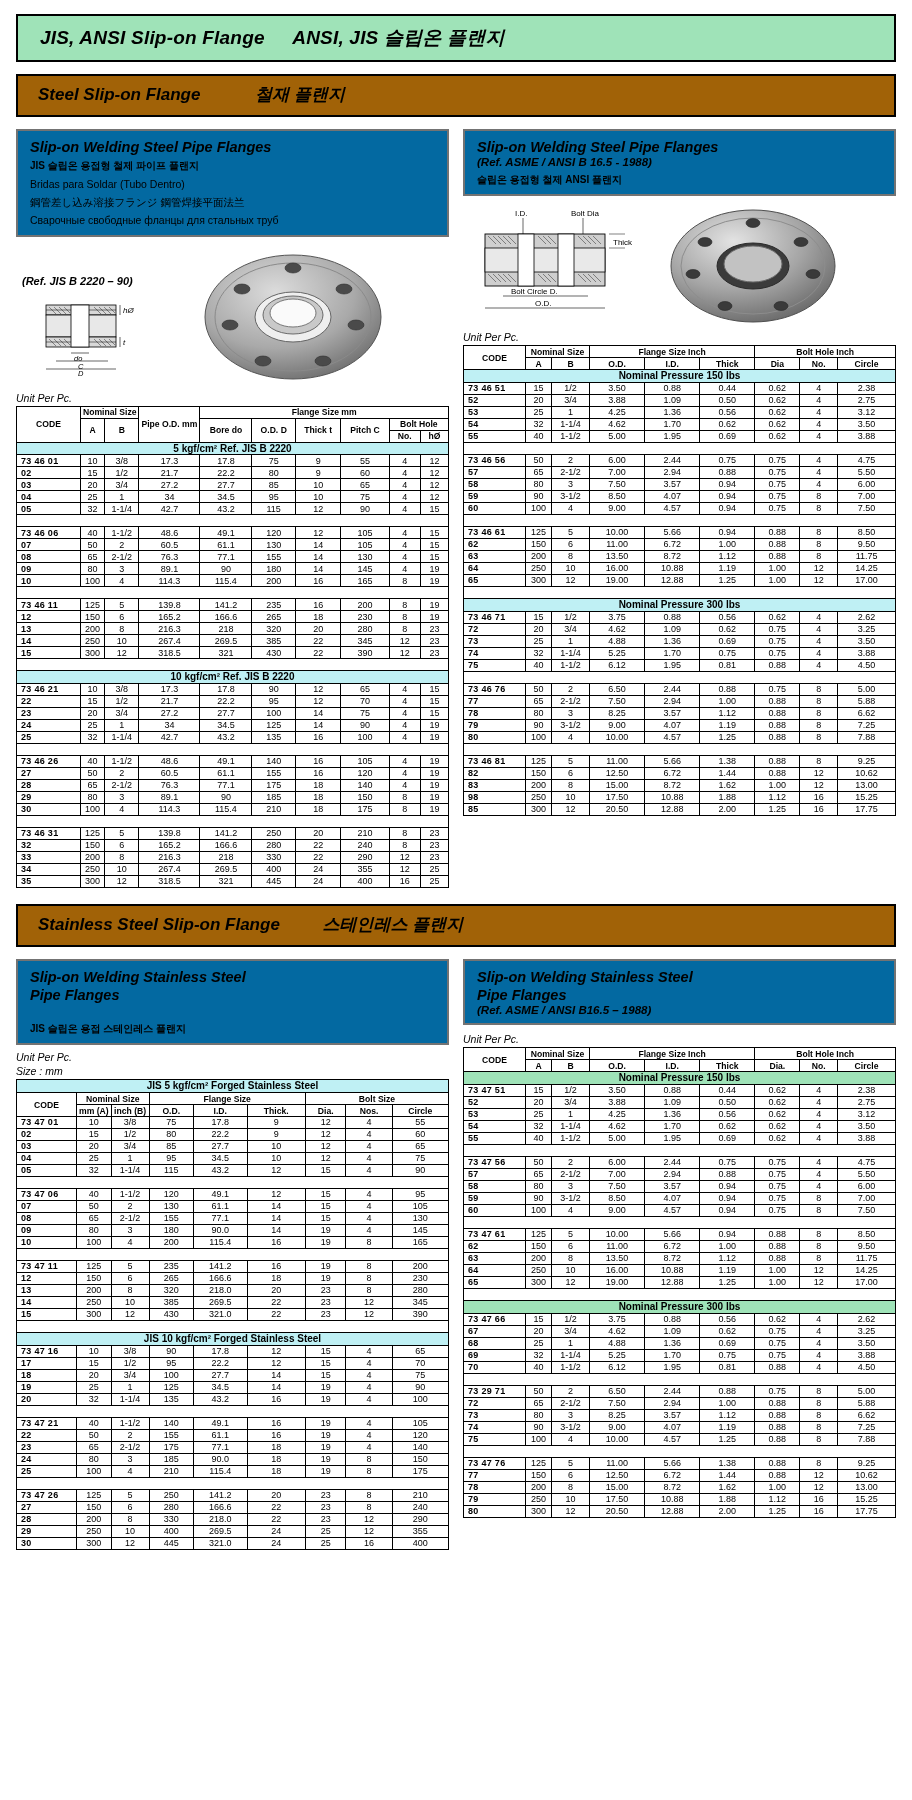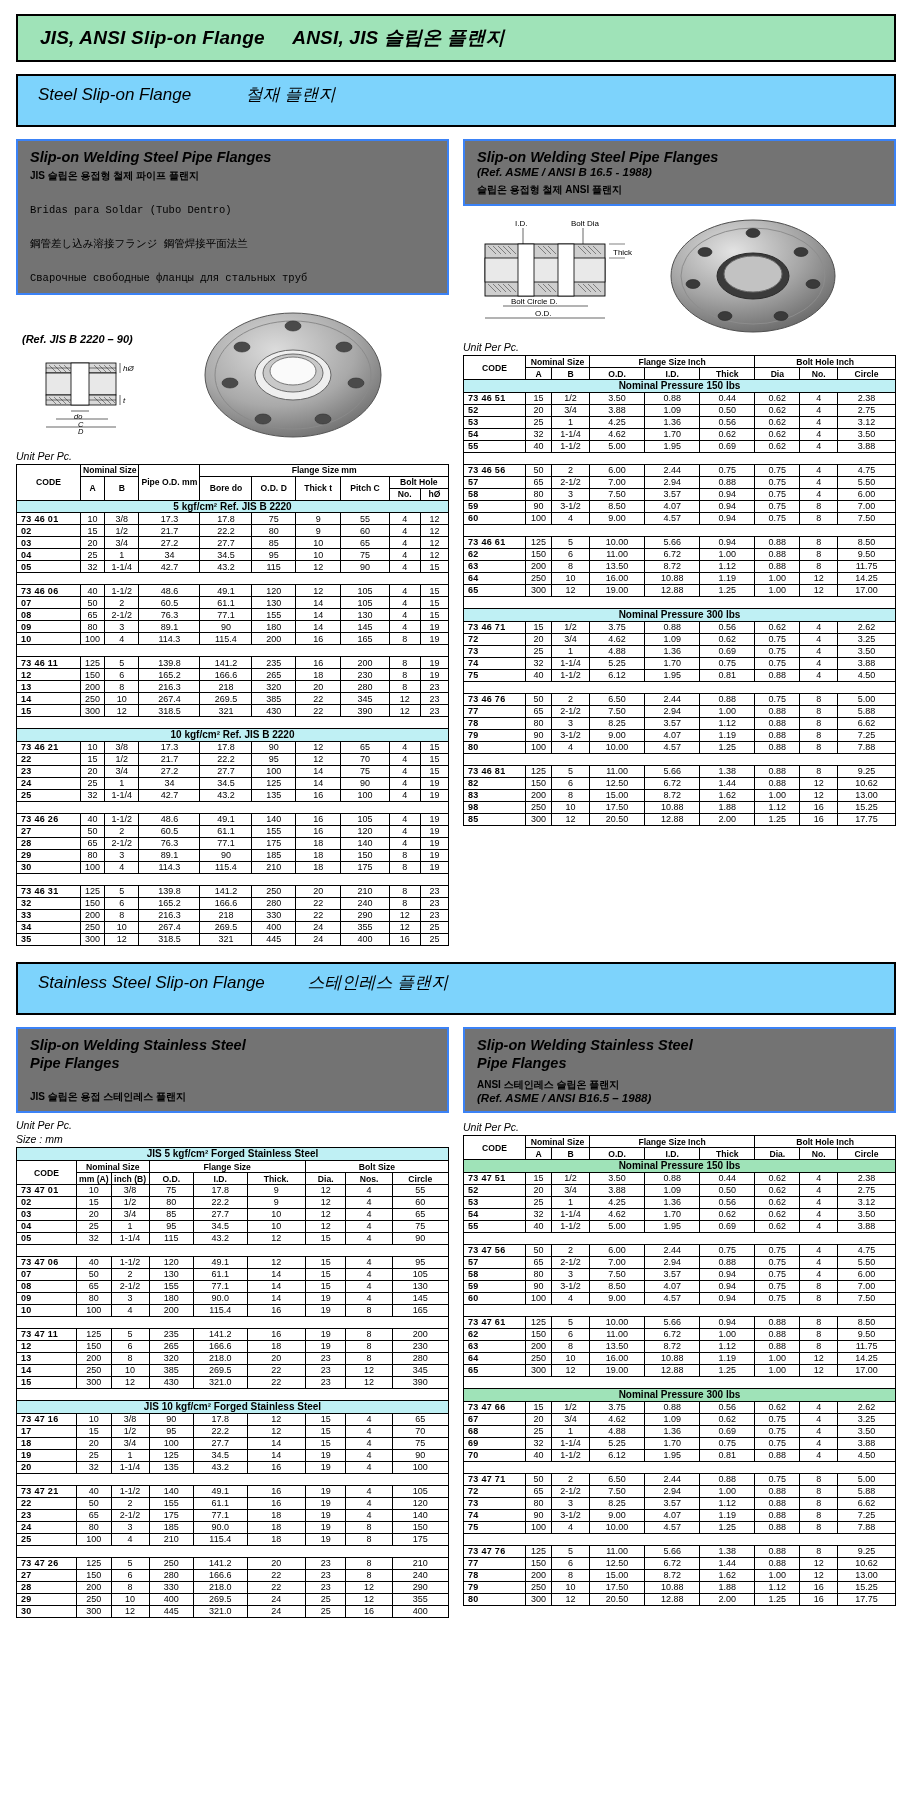--- a/index.html
+++ b/index.html
@@ -18,34 +18,34 @@
     border: 2px solid #000;
     padding: 9px 10px 9px 22px;
     font-style: italic;
     font-weight: bold;
     font-size: 19px;
     letter-spacing: .2px;
   }
   .banner-green { background: #9fe3b8; }
   .banner .kr { margin-left: 22px; font-style: italic; }
   .banner-sub {
-    border:2px solid #000; background:#7dd3fc; padding:7px 10px 19px 20px;
-    font-style: italic; font-weight:normal; font-size:17px;
+    border:2px solid #000; background:#a16207; padding:7px 10px 9px 20px;
+    font-style: italic; font-weight:bold; font-size:17px;
   }
 
   .row2 { display:flex; gap:14px; margin-top:12px; }
   .col { width: 50%; }
 
   
   .titlebox {
-    border:2px solid #3b82f6; background:#737373; padding:7px 10px 7px 12px;
+    border:2px solid #737373; background:#0369a1; padding:7px 10px 7px 12px;
   }
   .titlebox .l1 { font-style:italic; font-weight:bold; font-size:14.5px; line-height:1.25; }
   .titlebox .l2 { font-weight:bold; font-size:10px; margin-top:3px; }
-  .titlebox .l3 { font-size:10.5px; line-height:1.35; margin-top:20px;font-family:Liberation Mono, monospace; }
+  .titlebox .l3 { font-size:10.5px; line-height:1.35; margin-top:4px; }
   .titlebox .ref { font-style:italic; font-weight:bold; font-size:11.5px; }
 
   
   .figrow { display:flex; align-items:flex-start; margin-top:8px; }
   .refnote { font-style:italic; font-weight:bold; font-size:11px; margin: 30px 0 0 6px; }
   .unitper { font-size:10.5px; font-style:italic; margin: 2px 2px 2px 0; }
 
   
   table.spec {
     border-collapse: collapse;
@@ -1436,21 +1436,20 @@
               <td>400</td>
             </tr>
         </tbody>
       </table>
     </div>
 
     <div class="col">
       <div class="titlebox">
         <div class="l1">Slip-on Welding Stainless Steel</div>
         <div class="l1">Pipe  Flanges</div>
-        <div class="l2" style="margin-top:6px">ANSI 스테인레스 슬립온 플랜지</div>
         <div class="ref">(Ref. ASME /  ANSI B16.5 – 1988)</div>
       </div>
 
       <div class="unitper" style="margin-top:8px">Unit Per Pc.</div>
 
       <table class="spec">
         <thead>
           <tr>
             <th rowspan="3" style="width:62px">CODE</th>
             <th colspan="2">Nominal Size</th>
@@ -1703,21 +1702,21 @@
               <td>1.95</td>
               <td>0.81</td>
               <td>0.88</td>
               <td>4</td>
               <td>4.50</td>
             </tr>
           <tr class="gap-row">
               <td colspan="9"></td>
             </tr>
           <tr>
-              <td class="code">73 47 71</td>
+              <td class="code">73 29 71</td>
               <td>50</td>
               <td>2</td>
               <td>6.50</td>
               <td>2.44</td>
               <td>0.88</td>
               <td>0.75</td>
               <td>8</td>
               <td>5.00</td>
             </tr>
           <tr>

